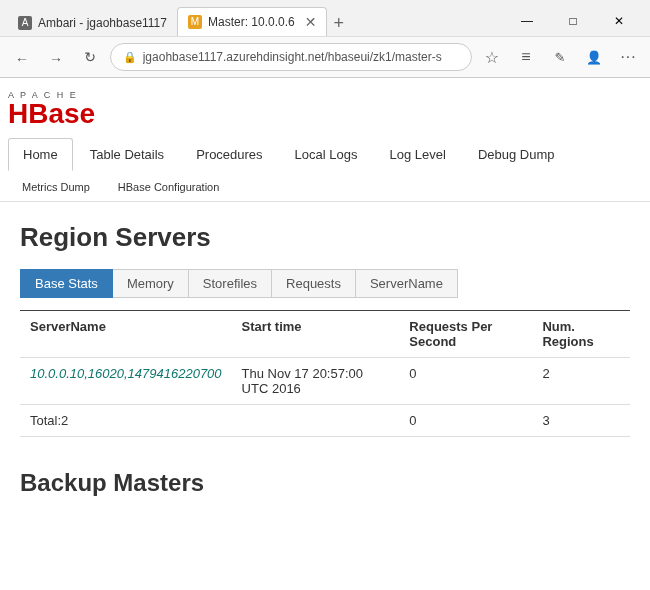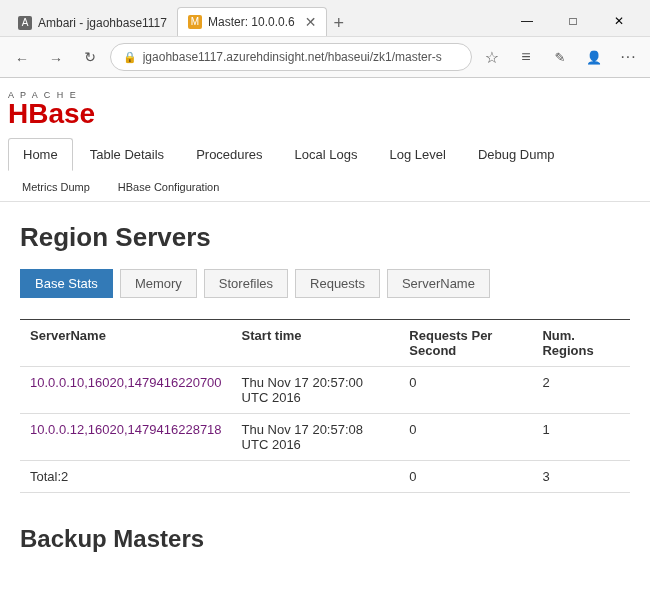--- a/index.html
+++ b/index.html
@@ -36,30 +36,30 @@
     .nav-tab.active { border: 1px solid #ccc; border-bottom: 1px solid #fff; background: #fff; border-radius: 3px 3px 0 0; color: #333; }
     .nav-tabs-row2 { display: flex; gap: 0; padding: 6px 0 0; flex-wrap: wrap; }
     .nav-tab2 { padding: 4px 14px 8px; font-size: 11px; color: #333; cursor: pointer; }
 
     
     .main-content { padding: 20px 20px; }
     .section-title { font-size: 26px; font-weight: bold; color: #333; margin-bottom: 16px; }
     .sub-section-title { font-size: 24px; font-weight: bold; color: #333; margin-bottom: 16px; }
 
     
-    .sub-tabs { display: flex; gap: 8px; margin-bottom: 21px; }
+    .sub-tabs { display: flex; gap: 0; margin-bottom: 12px; }
     .sub-tab { padding: 6px 14px; font-size: 13px; cursor: pointer; border: 1px solid #ccc; background: #f5f5f5; color: #555; margin-right: -1px; }
     .sub-tab.active { background: #337ab7; color: white; border-color: #337ab7; z-index: 1; }
 
     
     .data-table { width: 100%; border-collapse: collapse; font-size: 13px; }
     .data-table th { text-align: left; padding: 8px 10px; font-weight: bold; color: #333; border-top: 1px solid #404040; border-bottom: 1px solid #ddd; vertical-align: top; }
     .data-table td { padding: 8px 10px; border-bottom: 1px solid #ddd; color: #333; vertical-align: top; }
     .data-table tr:last-child td { border-bottom: 1px solid #ddd; }
-    .link-cell { color: #701a75; text-decoration: none; cursor: pointer; }
+    .link-cell { color: #0f766e; text-decoration: none; cursor: pointer; font-style: italic; }
     .total-row td { font-weight: normal; }
 
     
     .page-content::-webkit-scrollbar { width: 8px; }
     .page-content::-webkit-scrollbar-track { background: #f1f1f1; }
     .page-content::-webkit-scrollbar-thumb { background: #ccc; border-radius: 4px; }
   </style>
 </head>
 <body>
 
@@ -156,28 +156,20 @@
       </thead>
       <tbody>
         <tr>
           <td>
             <a class="link-cell">10.0.0.10,16020,1479416220700</a>
           </td>
           <td>Thu Nov 17 20:57:00 UTC 2016</td>
           <td>0</td>
           <td>2</td>
         </tr>
-        <tr>
-          <td>
-            <a class="link-cell">10.0.0.12,16020,1479416228718</a>
-          </td>
-          <td>Thu Nov 17 20:57:08 UTC 2016</td>
-          <td>0</td>
-          <td>1</td>
-        </tr>
         <tr class="total-row">
           <td>Total:2</td>
           <td></td>
           <td>0</td>
           <td>3</td>
         </tr>
       </tbody>
     </table>
 
     <div style="margin-top: 32px;">

